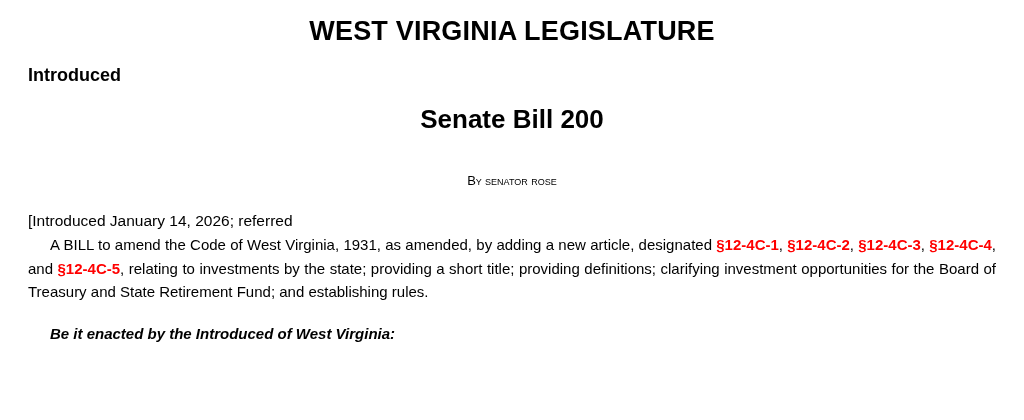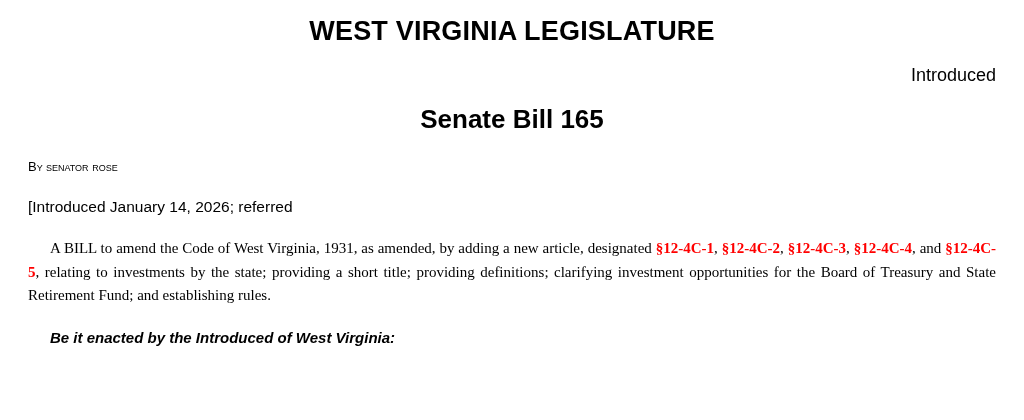--- a/index.html
+++ b/index.html
@@ -28,54 +28,52 @@
     letter-spacing: 0.2px;
     margin-top: 10px;
   }
   .title-session {
     text-align: center;
     font-size: 21px;
     font-weight: bold;
     margin-top: 16px;
   }
   .title-introduced {
-    text-align: right;
+    text-align: left;
     font-size: 18px;
-    font-weight: normal;
+    font-weight: bold;
     margin-top: 18px;
   }
   .title-bill {
     text-align: center;
     font-size: 26px;
     font-weight: bold;
     margin-top: 18px;
   }
   .byline {
-    text-align: left;
-    margin-top: 24px;
+    text-align: center;
+    margin-top: 38px;
     font-size: 13px;
   }
   .byline .smallcap-lead {
     font-size: 13px;
   }
   .byline .smallcap {
     font-size: 11.5px;
   }
   .intro-lines {
     margin-top: 20px;
     font-size: 15.5px;
     line-height: 1.62;
   }
   .body-para {
-    margin-top: 18px;
     font-size: 15px;
     line-height: 1.56;
     text-align: justify;
     text-indent: 22px;
-    font-family: Liberation Serif, serif;
   }
   .code-ref {
     color: #ff0000;
     font-weight: bold;
   }
   .enacting {
     margin-top: 22px;
     font-size: 15px;
     font-style: italic;
     font-weight: bold;
@@ -85,21 +83,21 @@
 </head>
 <body>
 
 <div class="page">
 
   <div class="title-main">WEST VIRGINIA LEGISLATURE</div>
 
 
   <div class="title-introduced">Introduced</div>
 
-  <div class="title-bill">Senate Bill 165</div>
+  <div class="title-bill">Senate Bill 200</div>
 
   <div class="byline">
     <span class="smallcap-lead" style="font-variant: small-caps;">By</span><span class="smallcap">&nbsp;</span><span class="smallcap" style="font-variant: small-caps; text-transform: lowercase; font-size: 13px;">Senator Rose</span>
   </div>
 
   <div class="intro-lines">
     <div>[Introduced January 14, 2026; referred</div>
   </div>
 
   <div class="body-para">

